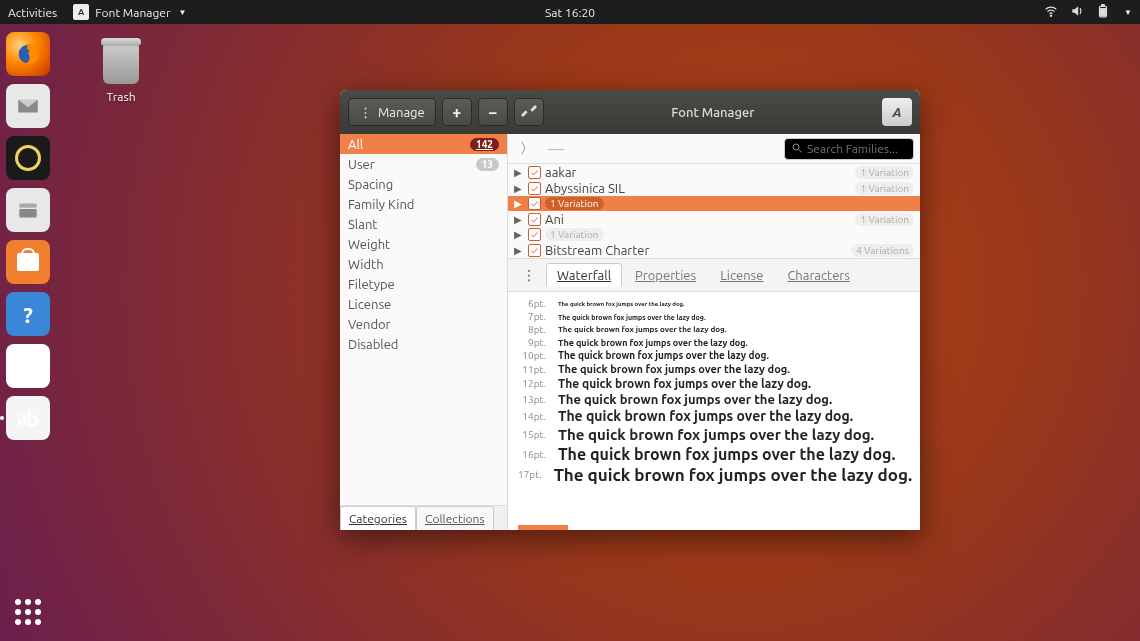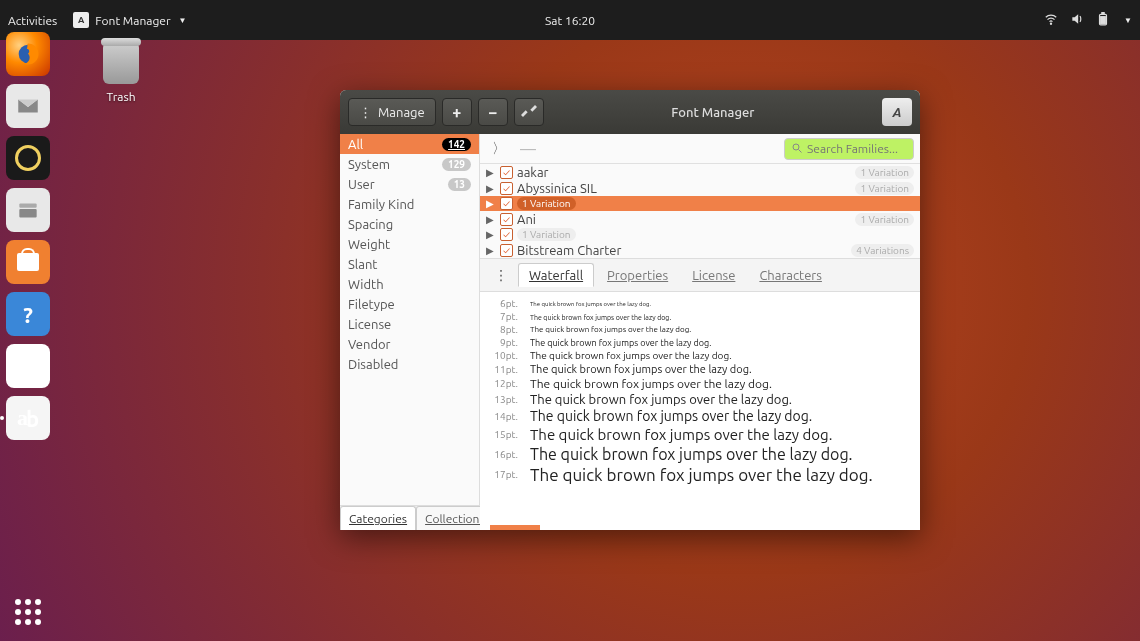--- a/index.html
+++ b/index.html
@@ -3,21 +3,21 @@
 <meta charset="utf-8">
 <style>
 * { box-sizing: border-box; margin: 0; padding: 0; font-family: "Ubuntu", "Helvetica Neue", sans-serif; }
 body {
   width: 1140px; height: 641px; overflow: hidden;
   background: radial-gradient(circle at 65% 45%, #b84520 0%, #9a3818 35%, #6b1f4d 100%);
   position: relative; color: #3c3c3c;
 }
 
 .top-panel {
-  position: absolute; top: 0; left: 0; right: 0; height: 40px;
+  position: absolute; top: 0; left: 0; right: 0; height: 24px;
   background: #1d1d1d; color: #eee; display: flex; align-items: center;
   font-size: 12px; padding: 0 8px; justify-content: space-between;
 }
 .top-left { display: flex; align-items: center; gap: 16px; }
 .top-left .appmenu { display: flex; align-items: center; gap: 6px; }
 .top-left .appmenu .appicon {
   width: 16px; height: 16px; background: #eee; border-radius: 2px;
   display: flex; align-items: center; justify-content: center; color: #333; font-size: 9px; font-weight: bold;
 }
 .top-center { position: absolute; left: 50%; transform: translateX(-50%); }
@@ -80,52 +80,52 @@
   border: 1px solid #2a2a28; border-radius: 4px;
   display: flex; align-items: center; justify-content: center;
   padding: 0 10px; color: #eee; font-size: 13px; cursor: pointer;
 }
 .tb-btn.sq { width: 30px; padding: 0; font-size: 16px; font-weight: bold; }
 .tb-title { flex: 1; text-align: center; font-weight: 500; color: #ddd; }
 .tb-right { width: 30px; height: 28px; background: linear-gradient(#eee,#ccc); border-radius: 4px; display:flex; align-items:center; justify-content:center; color:#444; font-weight:bold; font-style:italic; }
 .window-body { flex: 1; display: flex; overflow: hidden; }
 
 .sidebar {
-  width: 140px; background: #fafafa; border-right: 1px solid #ddd;
+  width: 168px; background: #fafafa; border-right: 1px solid #ddd;
   display: flex; flex-direction: column;
 }
 .cat-list { flex: 1; overflow: auto; }
 .cat-item {
   display: flex; align-items: center; justify-content: space-between;
   padding: 3px 8px; font-size: 13px; color: #555; cursor: pointer;
 }
 .cat-item.selected { background: #f08048; color: #fff; }
 .cat-item .badge {
   background: #c8c8c8; color: #fff; font-size: 10px; font-weight: bold;
   padding: 1px 6px; border-radius: 8px;
 }
-.cat-item.selected .badge { background: #000000; text-decoration: underline; }
+.cat-item.selected .badge { background: #7f1d1d; text-decoration: underline; }
 .sidebar-tabs {
   display: flex; border-top: 1px solid #ddd; background: #f0f0f0;
 }
 .sidebar-tabs .stab {
   padding: 5px 8px; font-size: 12px; color: #555; cursor: pointer;
   border: 1px solid #ccc; border-bottom: none; background: #f8f8f8; border-radius: 3px 3px 0 0; text-decoration: underline;
 }
 .sidebar-tabs .stab.active { background: #fff; color: #333; }
 
 .right-area { flex: 1; display: flex; flex-direction: column; overflow: hidden; }
 .family-header {
   height: 30px; border-bottom: 1px solid #e0e0e0; display: flex; align-items: center;
   padding: 0 6px; gap: 8px;
 }
 .family-header .back { font-size: 14px; color: #555; cursor: pointer; padding: 0 6px; }
 .family-header .search {
   margin-left: auto; width: 130px; height: 22px; border: 1px solid #ccc; border-radius: 4px;
-  background: #bef264; display: flex; align-items: center; padding: 0 6px; gap: 4px;
+  background: #000000; display: flex; align-items: center; padding: 0 6px; gap: 4px;
 }
 .family-header .search input {
   border: none; outline: none; flex: 1; font-size: 12px; color: #666; background: transparent;
 }
 .family-header .search .mag { color: #888; font-size: 12px; }
 .family-list { overflow: auto; max-height: 116px; }
 .fam-item {
   display: flex; align-items: center; padding: 1px 6px; font-size: 13px; color: #444;
   gap: 4px; cursor: pointer;
 }
@@ -150,21 +150,21 @@
 .preview-tabs .ptab {
   padding: 4px 10px; color: #777; cursor: pointer; border: 1px solid transparent; border-radius: 3px 3px 0 0; text-decoration: underline;
 }
 .preview-tabs .ptab.active {
   background: #fff; color: #333; border-color: #ccc; border-bottom-color: #fff;
 }
 
 .waterfall { flex: 1; overflow: auto; padding: 6px 10px 4px; background: #fff; position: relative; }
 .wf-row { display: flex; align-items: center; gap: 12px; margin-bottom: 2px; }
 .wf-row .pt { width: 28px; font-size: 10px; color: #888; text-align: right; }
-.wf-row .sample { color: #222; font-weight: 400; white-space: nowrap; }
+.wf-row .sample { color: #222; font-weight: 700; white-space: nowrap; }
 .waterfall::after {
   content:""; position:absolute; left:10px; bottom:0; width:50px; height:5px; background:#f08048;
 }
 </style>
 </head>
 <body>
 
 <div class="top-panel">
   <div class="top-left">
     <span>Activities</span>
@@ -280,38 +280,34 @@
 
   <div class="window-body">
 
     <div class="sidebar">
       <div class="cat-list" id="cat-list">
           <div class="cat-item selected">
             <span>All</span>
             <span class="badge">142</span>
           </div>
           <div class="cat-item">
-            <span>System</span>
-            <span class="badge">129</span>
-          </div>
-          <div class="cat-item">
             <span>User</span>
             <span class="badge">13</span>
           </div>
           <div class="cat-item">
+            <span>Spacing</span>
+          </div>
+          <div class="cat-item">
             <span>Family Kind</span>
           </div>
           <div class="cat-item">
-            <span>Spacing</span>
+            <span>Slant</span>
           </div>
           <div class="cat-item">
             <span>Weight</span>
-          </div>
-          <div class="cat-item">
-            <span>Slant</span>
           </div>
           <div class="cat-item">
             <span>Width</span>
           </div>
           <div class="cat-item">
             <span>Filetype</span>
           </div>
           <div class="cat-item">
             <span>License</span>
           </div>

